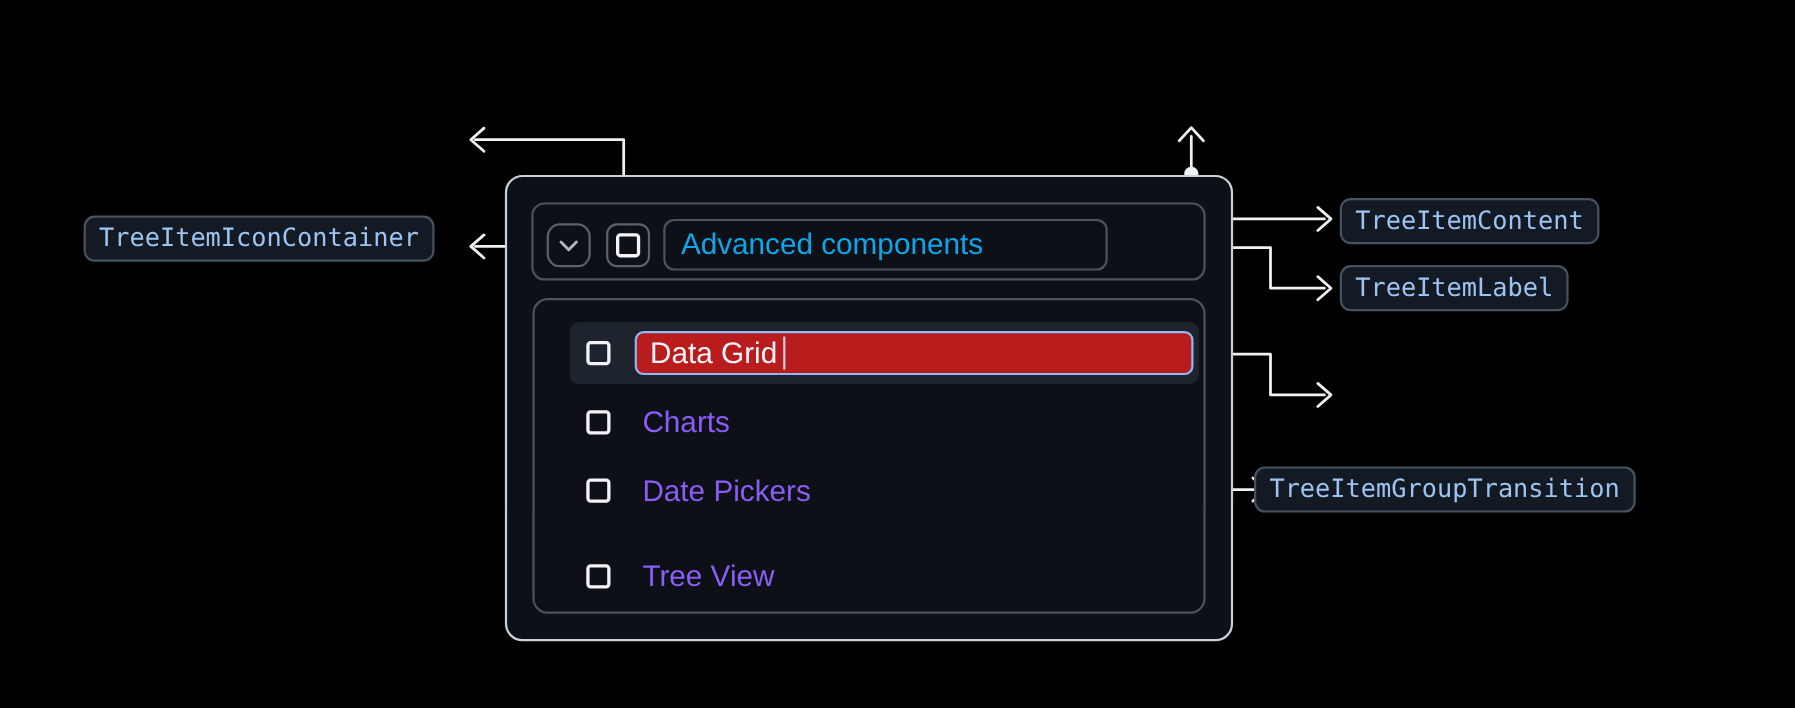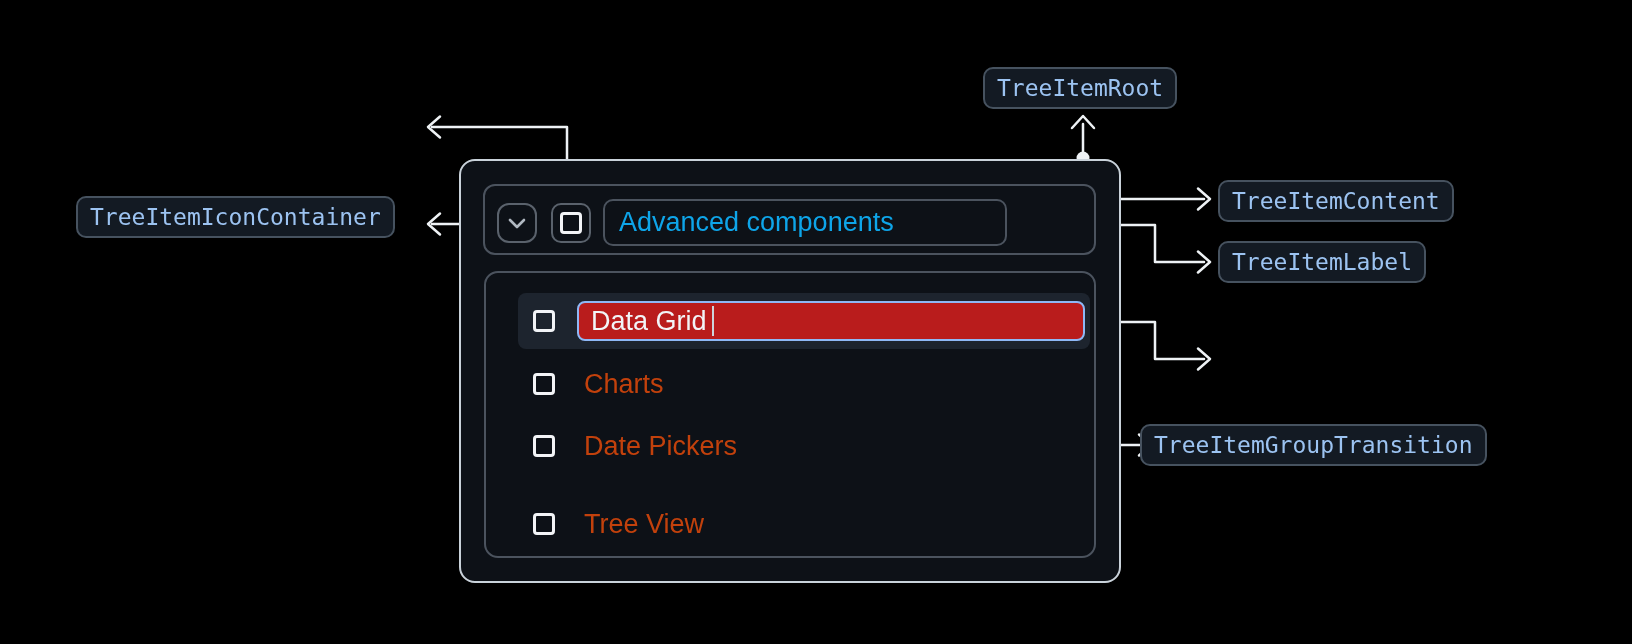--- a/index.html
+++ b/index.html
@@ -48,21 +48,21 @@
   }
   .group{
     position:absolute;left:23px;top:110px;width:612px;height:287px;box-sizing:border-box;
     border:2px solid #4b535e;border-radius:14px;
   }
   .row{
     position:absolute;left:32px;width:572px;height:56px;box-sizing:border-box;
     display:flex;align-items:center;border-radius:8px;cursor:pointer;
   }
   .row .checkbox-glyph{margin-left:15px;}
-  .row-label{color:#c2410c;font-size:27px;margin-left:29px;white-space:nowrap;}
+  .row-label{color:#8b5cf6;font-size:27px;margin-left:29px;white-space:nowrap;}
   .row-editing{background:#1d242e;}
   .label-input{
     position:absolute;left:59px;top:8px;width:508px;height:40px;box-sizing:border-box;
     background:#b91c1c;border:2px solid #8fb8f6;border-radius:8px;
     display:flex;align-items:center;padding:0 12px;
     color:#f2f4f7;font-size:27px;white-space:nowrap;cursor:text;
   }
   .caret{display:inline-block;width:2px;height:30px;background:#cdd4db;margin-left:5px;flex:none;}
 </style>
 </head>
@@ -98,23 +98,20 @@
       <circle cx="1083" cy="158" r="6.5"></circle>
       <circle cx="567" cy="203" r="6.5"></circle>
       <circle cx="496" cy="224" r="6.5"></circle>
       <circle cx="1096" cy="199" r="6.5"></circle>
       <circle cx="1083" cy="225" r="6.5"></circle>
       <circle cx="1085" cy="322" r="6.5"></circle>
       <circle cx="1096" cy="445" r="6.5"></circle>
     </g>
   </svg>
 
-  <div class="badge" style="left:983px;top:67px">
-    <span>TreeItemRoot</span>
-  </div>
   <div class="badge" style="left:76px;top:196px">
     <span>TreeItemIconContainer</span>
   </div>
   <div class="badge" style="left:1218px;top:180px">
     <span>TreeItemContent</span>
   </div>
   <div class="badge" style="left:1218px;top:241px">
     <span>TreeItemLabel</span>
   </div>
   <div class="badge" style="left:1140px;top:424px">

